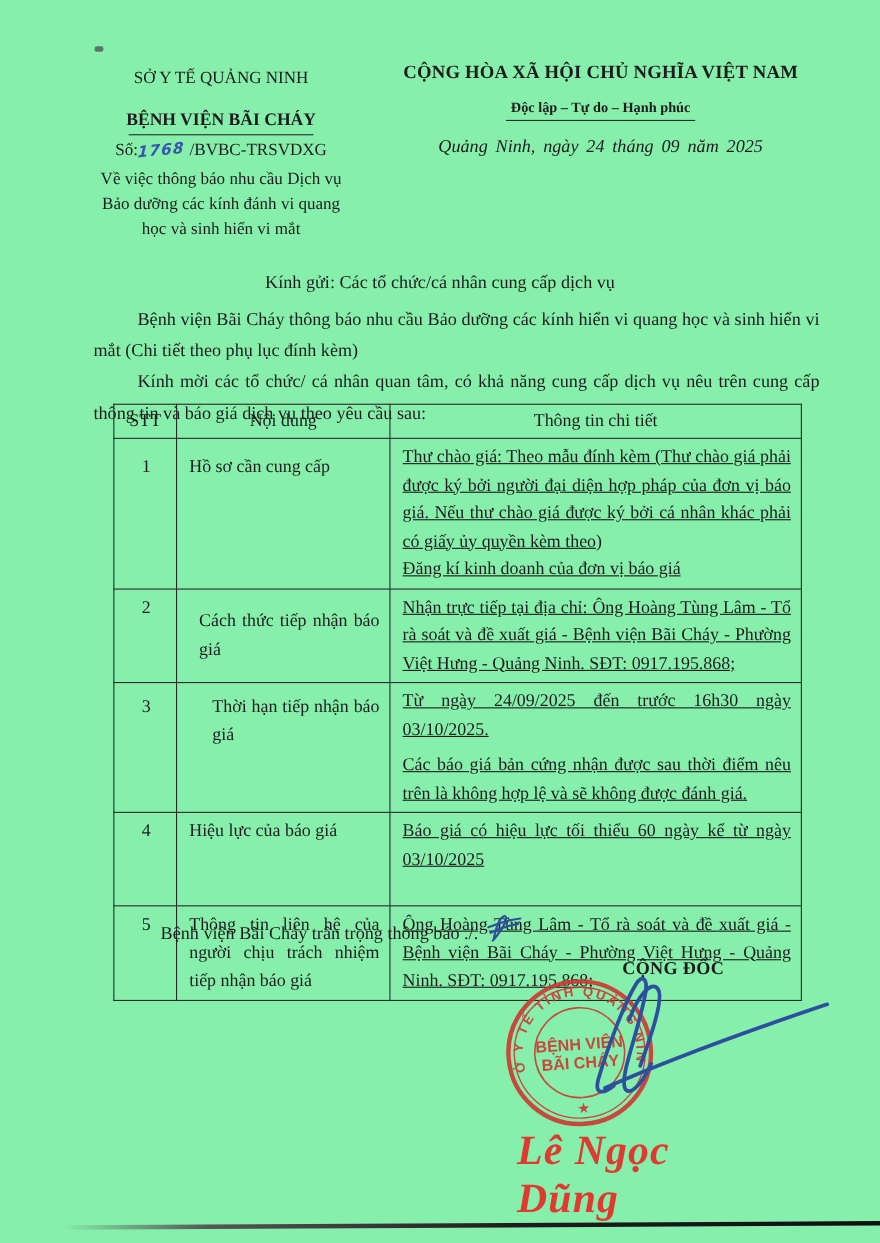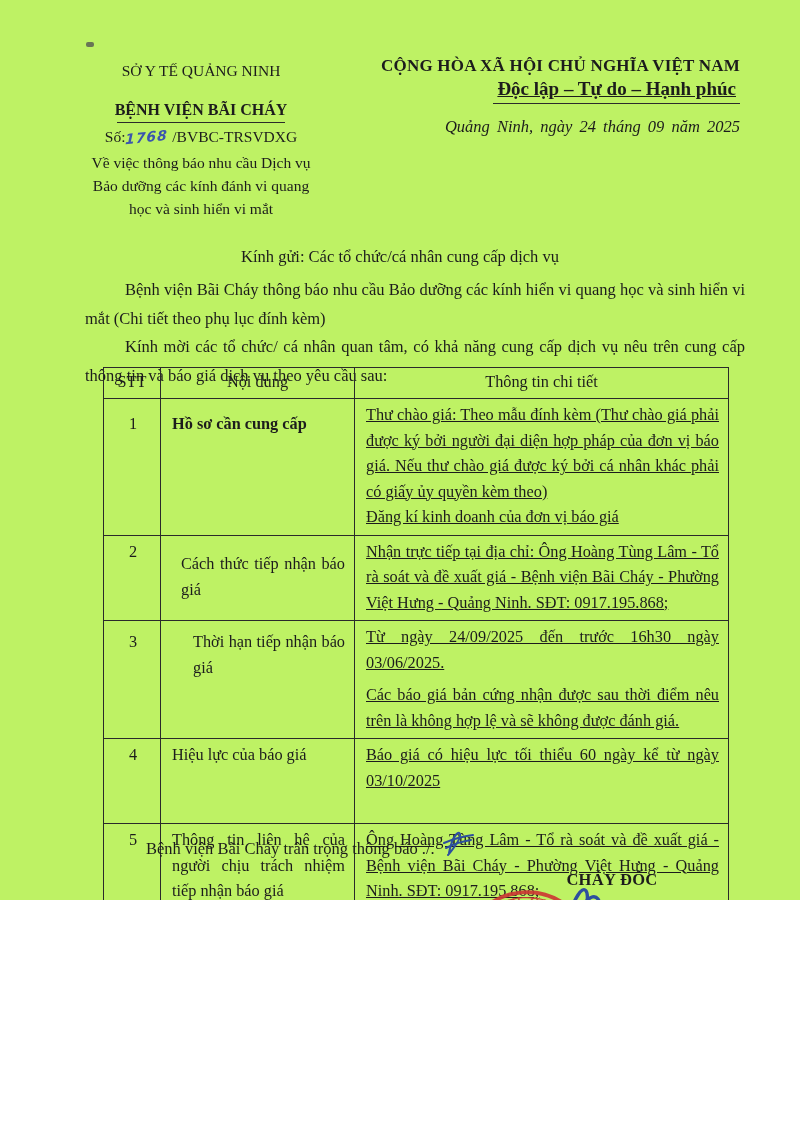--- a/index.html
+++ b/index.html
@@ -1,33 +1,33 @@
 <!DOCTYPE html>
 <html><head>
 <meta charset="utf-8">
 <style>
   html,body{margin:0;padding:0;background:#ffffff;}
-  .doc{position:relative;width:800px;height:900px;background:#bef264;overflow:hidden;
+  .doc{position:relative;width:800px;height:1130px;background:#86efac;overflow:hidden;
        font-family:"Liberation Serif",serif;color:#1c1c1c;}
   .abs{position:absolute;}
 
   
   .hleft{left:82px;top:60px;width:238px;text-align:center;font-size:15.5px;line-height:21px;}
   .org{font-weight:bold;font-size:16px;margin-top:18px;}
   .org-underline{width:168px;border-top:1.6px solid #2b2b2b;margin:2px auto 3px;}
   .soline{font-size:15.5px;margin-top:1px;}
   .hand-number{color:#3a55ae;font-style:italic;font-family:"DejaVu Sans",sans-serif;
                font-size:14px;display:inline-block;transform:rotate(-6deg) skewX(-8deg);
                font-weight:bold;letter-spacing:1px;}
   .subject{font-size:15.5px;line-height:23px;margin-top:3px;}
 
-  .hright{left:320px;top:56px;width:420px;text-align:right;}
+  .hright{left:336px;top:56px;width:420px;text-align:center;}
   .nat1{font-weight:bold;font-size:17px;letter-spacing:.2px;}
-  .nat2{display:inline-block;font-weight:bold;font-size:19px;border-bottom:1.7px solid #2b2b2b;
-        padding:0 4px 3px;margin-top:2px;text-decoration:underline;}
+  .nat2{display:inline-block;font-weight:bold;font-size:13px;border-bottom:1.7px solid #2b2b2b;
+        padding:0 4px 3px;margin-top:14px;}
   .dateline{font-style:italic;font-size:16.5px;margin-top:13px;word-spacing:3px;}
 
   
   .salutation{left:60px;top:247px;width:680px;text-align:center;font-size:16.5px;}
   .paras{left:85px;top:276px;width:660px;font-size:16.5px;line-height:28.5px;text-align:justify;}
   .paras p{margin:0;text-indent:40px;}
 
   
   table.quote{position:absolute;left:103px;top:367px;width:626px;border-collapse:collapse;
               font-size:16.3px;}
@@ -94,38 +94,38 @@
         <col>
       </colgroup>
     <tbody>
         <tr>
       <th>STT</th>
       <th>Nội dung</th>
       <th>Thông tin chi tiết</th>
     </tr>
     <tr>
       <td class="stt" style="vertical-align:top;padding-top:12px;">1</td>
-      <td class="nd" style="padding-top:12px;font-weight:bold;">Hồ sơ cần cung cấp</td>
+      <td class="nd" style="padding-top:12px;">Hồ sơ cần cung cấp</td>
       <td class="ct">
         <p>Thư chào giá: Theo mẫu đính kèm (Thư chào giá phải được ký bởi người đại diện hợp pháp của đơn vị báo giá. Nếu thư chào giá được ký bởi cá nhân khác phải có giấy ủy quyền kèm theo)</p>
         <p>Đăng kí kinh doanh của đơn vị báo giá</p>
       </td>
     </tr>
     <tr>
       <td class="stt">2</td>
       <td class="nd" style="vertical-align:middle;padding-left:20px;">Cách thức tiếp nhận báo giá</td>
       <td class="ct" style="vertical-align:middle;">
         <p>Nhận trực tiếp tại địa chỉ: Ông Hoàng Tùng Lâm - Tổ rà soát và đề xuất giá - Bệnh viện Bãi Cháy - Phường Việt Hưng - Quảng Ninh. SĐT: 0917.195.868;</p>
       </td>
     </tr>
     <tr>
       <td class="stt" style="vertical-align:top;padding-top:8px;">3</td>
       <td class="nd" style="padding-top:8px;padding-left:32px;">Thời hạn tiếp nhận báo giá</td>
       <td class="ct">
-        <p>Từ ngày 24/09/2025 đến trước 16h30 ngày 03/06/2025.</p>
+        <p>Từ ngày 24/09/2025 đến trước 16h30 ngày 03/10/2025.</p>
         <p class="gap">Các báo giá bản cứng nhận được sau thời điểm nêu trên là không hợp lệ và sẽ không được đánh giá.</p>
       </td>
     </tr>
     <tr class="tall">
       <td class="stt">4</td>
       <td class="nd">Hiệu lực của báo giá</td>
       <td class="ct">
         <p>Báo giá có hiệu lực tối thiểu 60 ngày kể từ ngày 03/10/2025</p>
       </td>
     </tr>
@@ -143,21 +143,21 @@
     <span>Bệnh viện Bãi Cháy trân trọng thông báo ./.</span><span class="flourish"><svg width="34" height="26" viewBox="0 0 34 26">
           <g fill="none" stroke="#2d4f9e" stroke-width="2" stroke-linecap="round">
             <path d="M8,22 C10,12 13,4 17,2 C20,1 20,6 16,12 C12,18 9,22 7,24"></path>
             <path d="M3,12 C12,8 24,5 32,4"></path>
             <path d="M5,17 C13,13 23,10 30,9"></path>
           </g>
         </svg></span>
   </div>
 
 
-  <div class="abs signer-title">CHÁY ĐỐC</div>
+  <div class="abs signer-title">CỘNG ĐỐC</div>
 
   <div class="abs stamp-wrap">
     <svg width="142" height="142" viewBox="-80 -80 160 160">
       <g transform="rotate(-4)">
         <circle cx="0" cy="0" r="73" fill="none" stroke="#cd3a34" stroke-width="4.5"></circle>
         <circle cx="0" cy="0" r="67" fill="none" stroke="#cd3a34" stroke-width="1.4"></circle>
         <circle cx="0" cy="0" r="46" fill="none" stroke="#cd3a34" stroke-width="1.6"></circle>
         <defs>
           <path id="arcTop" d="M -55.9,16.5 A 58.3 58.3 0 1 1 55.9,16.5"></path>
         </defs>

